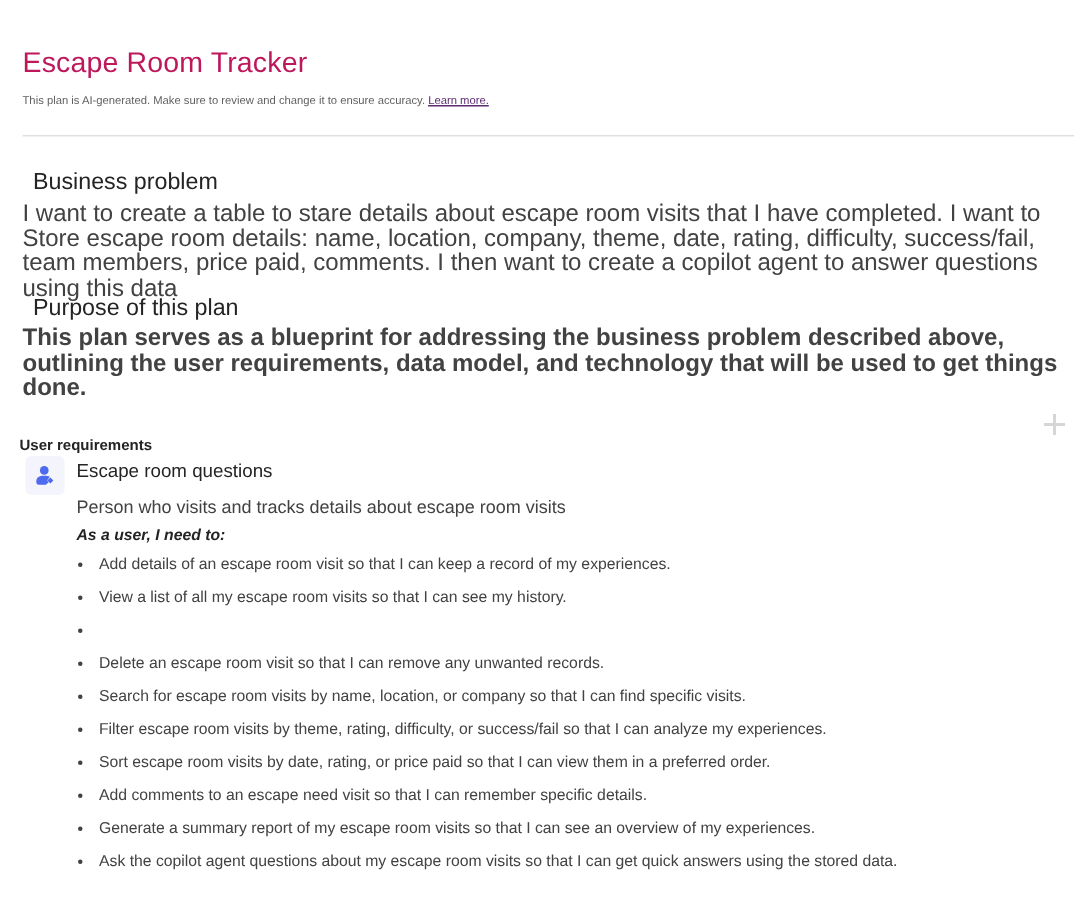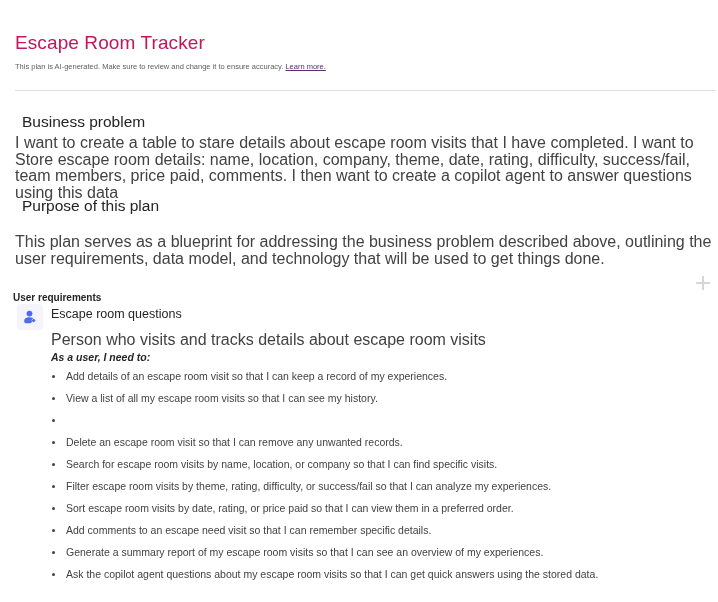--- a/index.html
+++ b/index.html
@@ -103,21 +103,21 @@
       position: absolute;
       left: 51px;
       top: 307px;
       font-size: 12.5px;
       color: #242424;
     }
     .persona-desc {
       position: absolute;
       left: 51px;
       top: 331px;
-      font-size: 16px;
+      font-size: 12px;
       color: #424242;
     }
     .persona-need {
       position: absolute;
       left: 51px;
       top: 351px;
       font-size: 10.5px;
       font-style: italic;
       font-weight: 700;
       color: #242424;
@@ -158,21 +158,21 @@
   <div class="disclaimer">
     <span>This plan is AI-generated. Make sure to review and change it to ensure accuracy. </span><a>Learn more.</a>
   </div>
 
   <div class="divider"></div>
 
   <h2 class="section-h" style="top:113px;">Business problem</h2>
   <p class="section-p" style="top:135px;">I want to create a table to stare details about escape room visits that I have completed. I want to Store escape room details: name, location, company, theme, date, rating, difficulty, success/fail, team members, price paid, comments. I then want to create a copilot agent to answer questions using this data</p>
 
   <h2 class="section-h" style="top:197px;">Purpose of this plan</h2>
-  <p class="section-p" style="top:234px;">This plan serves as a blueprint for addressing the business problem described above, outlining the user requirements, data model, and technology that will be used to get things done.</p>
+  <p class="section-p" style="top:218px;font-weight:bold;">This plan serves as a blueprint for addressing the business problem described above, outlining the user requirements, data model, and technology that will be used to get things done.</p>
 
   <h2 class="ur-h">User requirements</h2>
   <div class="add-btn">
     <span></span>
   </div>
 
   <div class="persona-icon">
     <svg width="14" height="14" viewBox="0 0 14 14">
       <circle cx="6.5" cy="3.6" r="2.9" fill="#4f6bed"></circle>
       <path d="M1.2 11.2 C1.2 8.2 3.2 7.2 6.5 7.2 C8 7.2 9.3 7.4 10.2 7.9 L8.4 10.3 L9.4 11.5 L7.6 13.2 L3 13.2 C1.8 13.2 1.2 12.4 1.2 11.2 Z" fill="#4f6bed"></path>

